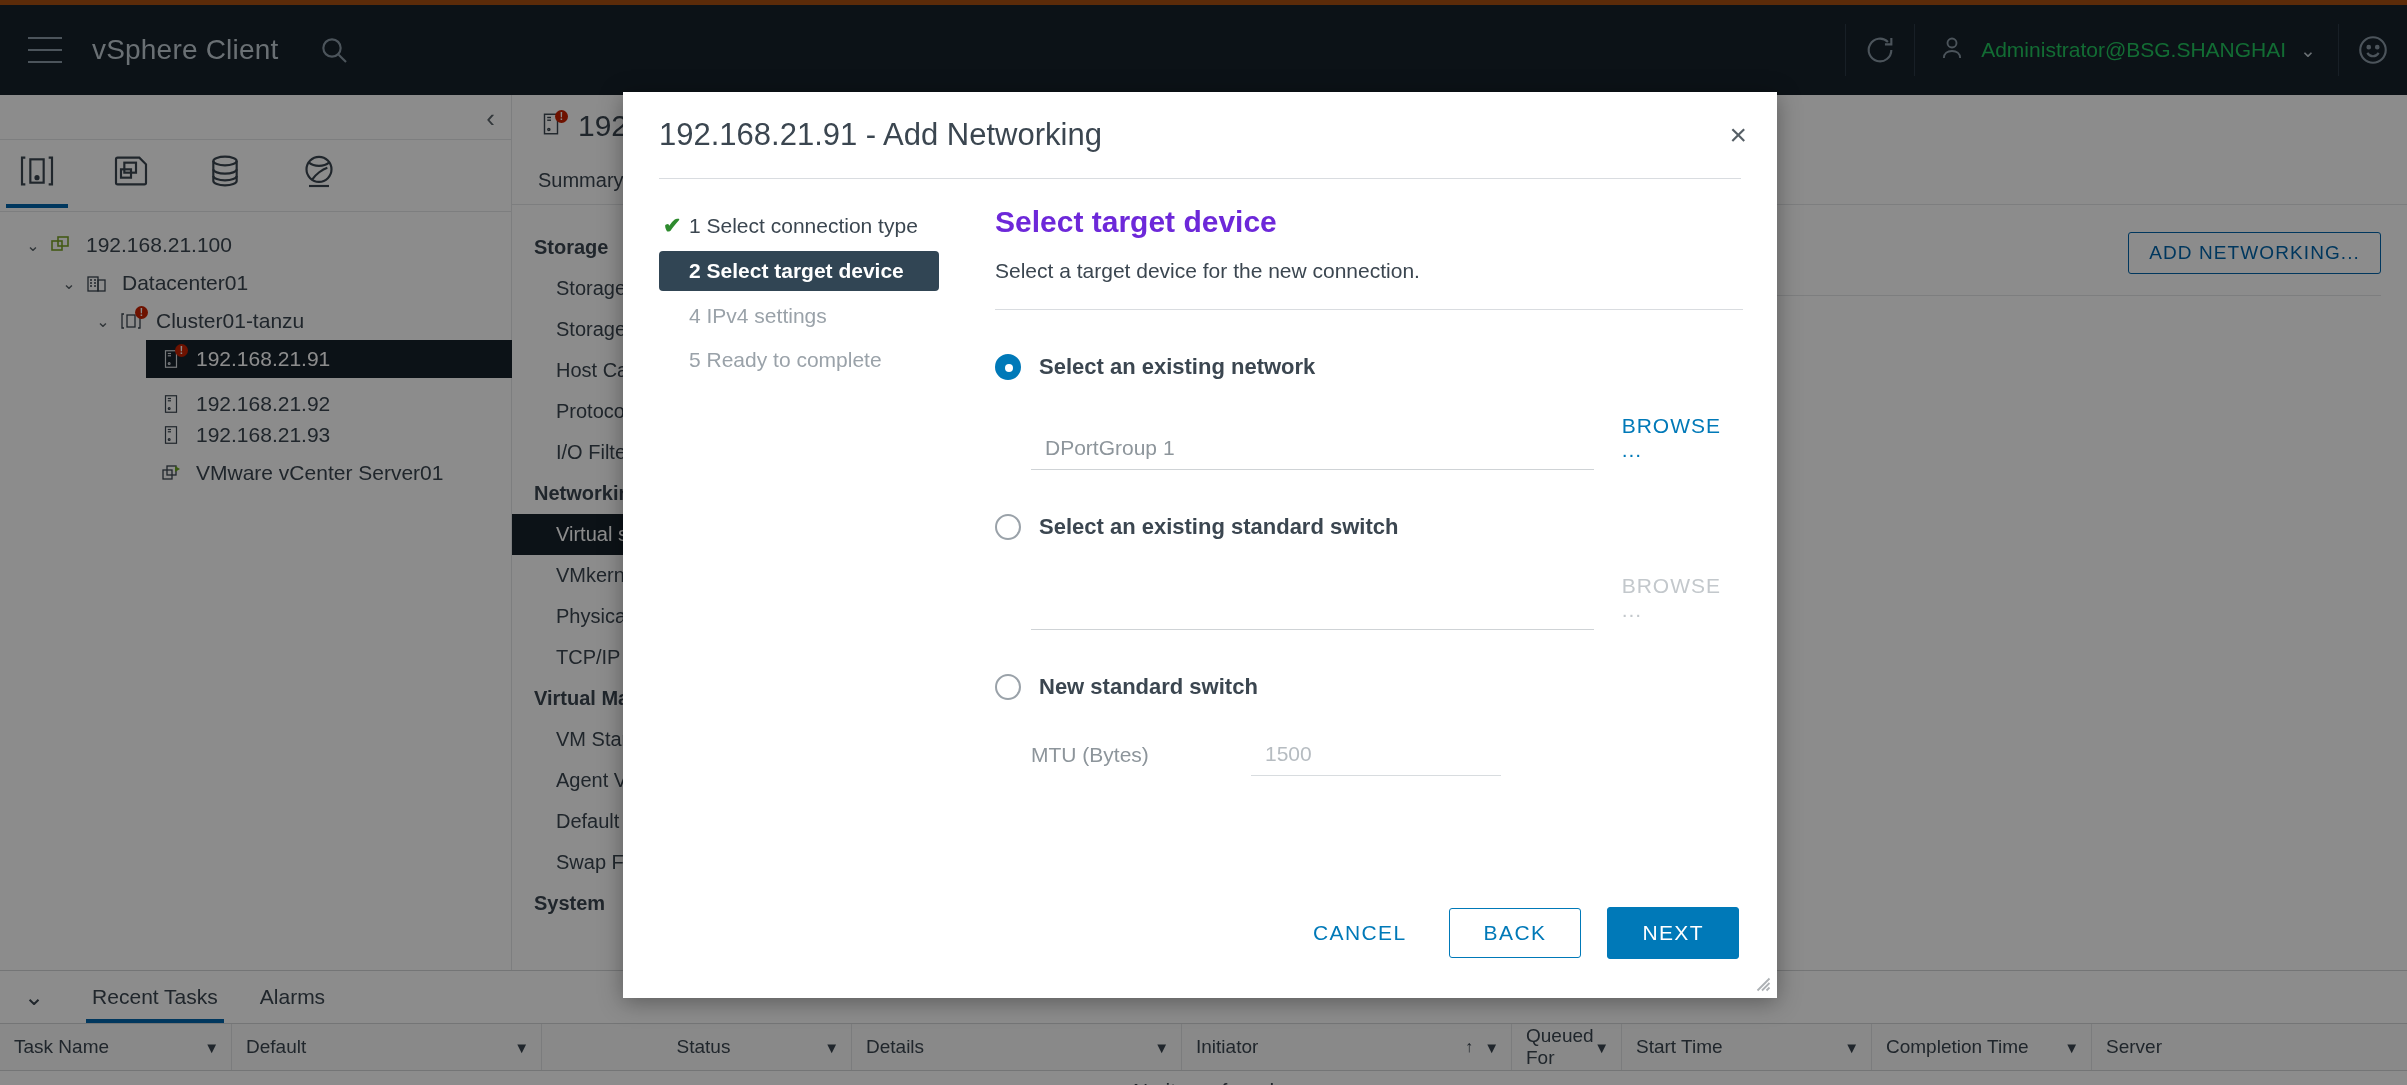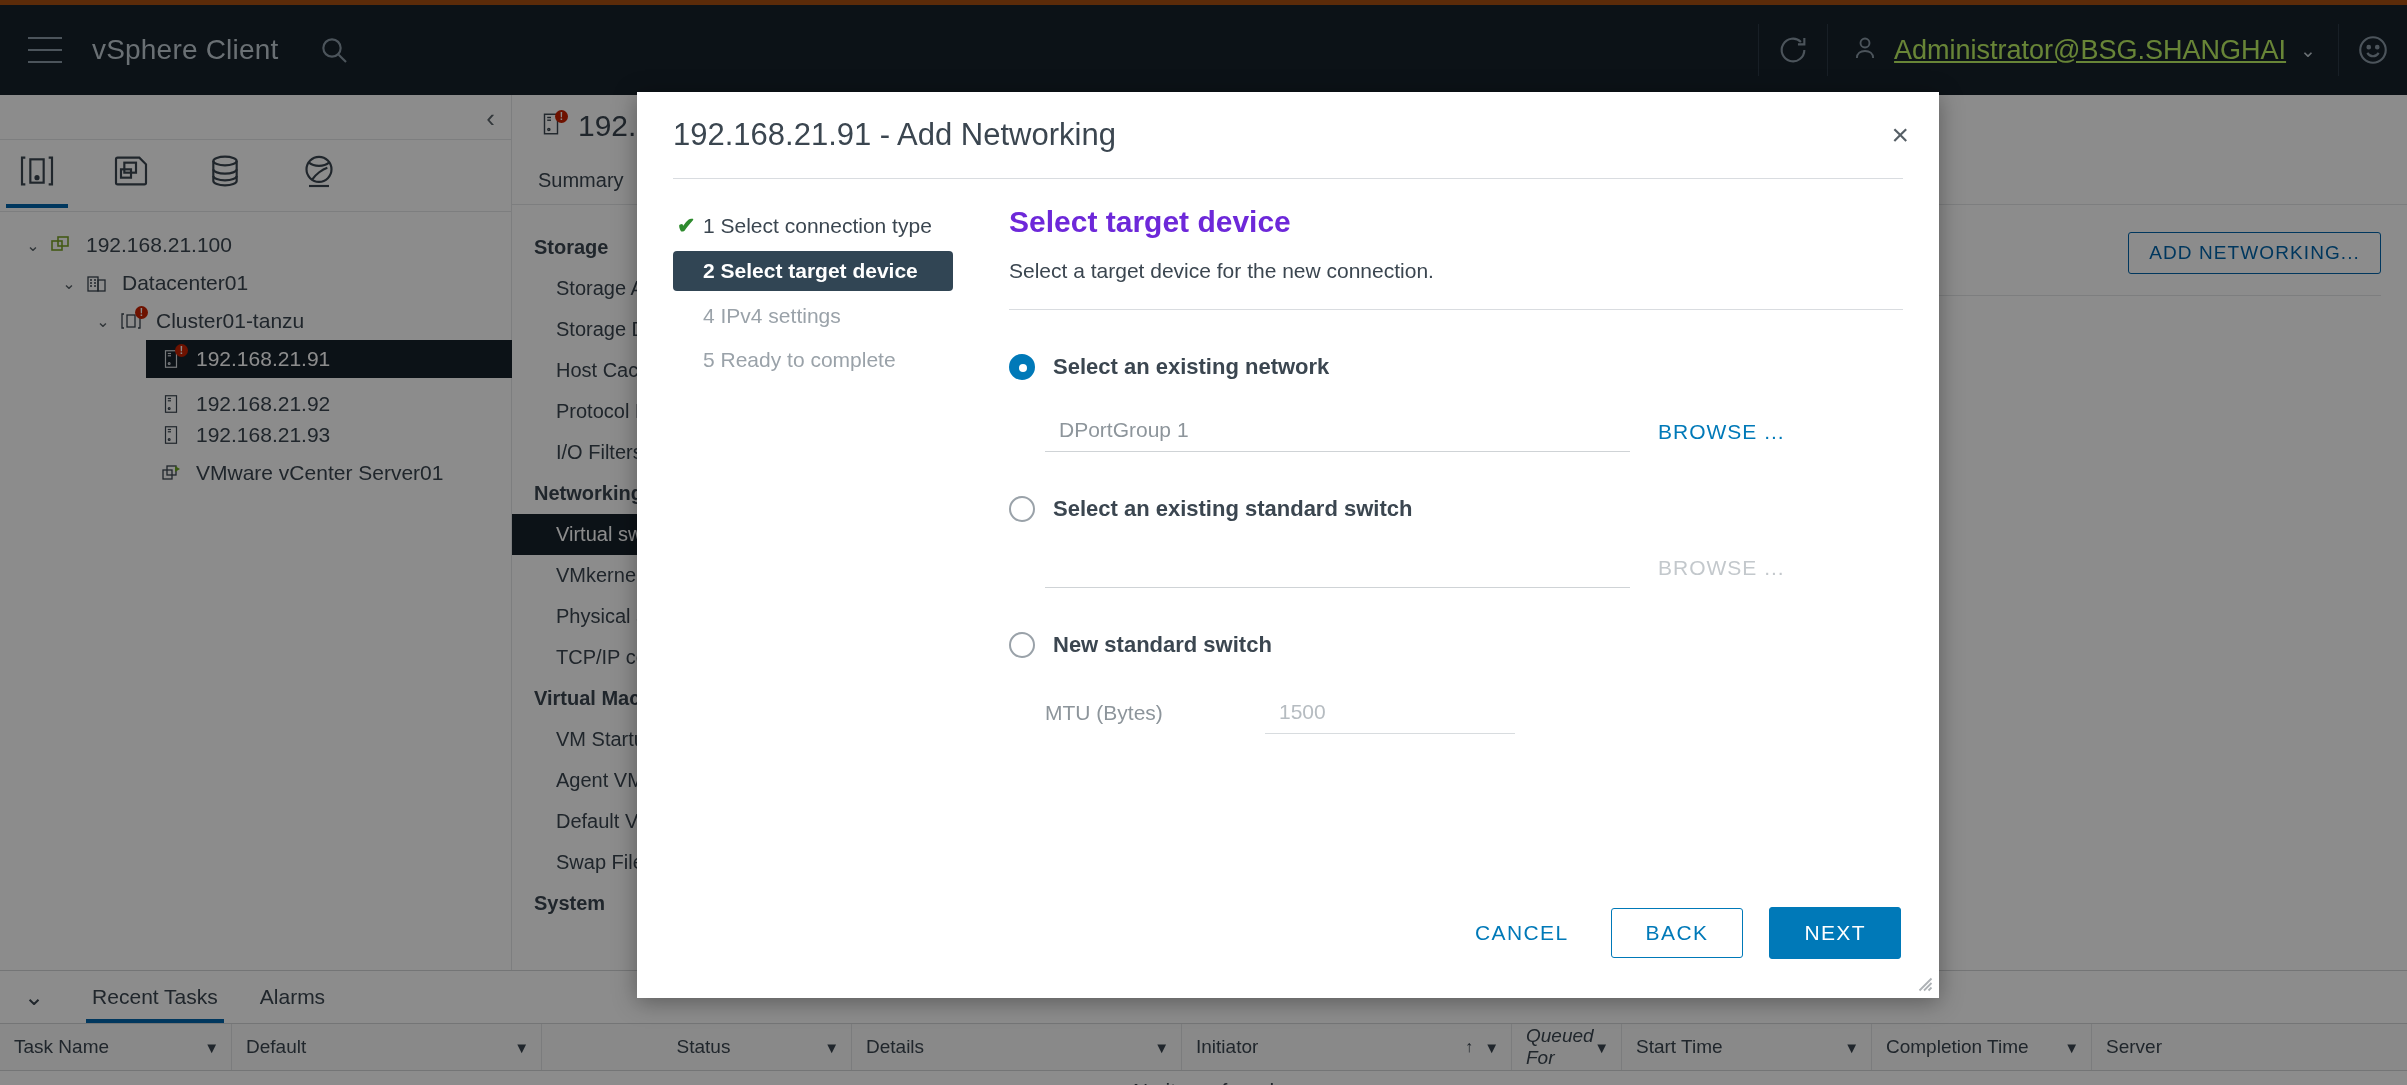--- a/index.html
+++ b/index.html
@@ -18,21 +18,21 @@
     background:#16212b; display:flex; align-items:center;
   }
   .hamburger { width:34px; height:26px; margin-left:28px; display:flex; flex-direction:column; justify-content:space-between; cursor:pointer; }
   .hamburger i { display:block; height:2px; background:#8b9aa6; width:100%; }
   .brand { color:#c2ccd3; font-size:28px; margin-left:30px; letter-spacing:0.2px; }
   .hsearch { margin-left:36px; width:40px; height:40px; display:flex; align-items:center; justify-content:center; cursor:pointer;}
   .hright { margin-left:auto; display:flex; align-items:center; height:100%; }
   .vdiv { width:1px; height:52px; background:#2c3a45; margin:0 6px; }
   .hicon { width:56px; height:56px; display:flex; align-items:center; justify-content:center; cursor:pointer; }
   .userbox { display:flex; align-items:center; gap:14px; padding:0 16px; cursor:pointer; }
-  .username { color:#bef264; font-size:27px;text-decoration:underline; }
+  .username { color:#22c55e; font-size:21px; }
   .caret { color:#c2ccd3; font-size:19px; }
 
   
   .bodyarea {
     position:absolute; left:0; top:95px; width:2407px; height:875px;
     background:#fff;
   }
   
   .leftpanel { position:absolute; left:0; top:0; width:512px; height:875px; background:#fff; border-right:1px solid #e3e5e7; }
   .lp-top { height:45px; position:relative; border-bottom:1px solid #e3e5e7; }
@@ -79,21 +79,21 @@
   .th { display:flex; align-items:center; padding-left:14px; font-size:19px; color:#3b4650; border-right:1px solid #e0e2e4; position:relative;}
   .th .filt { position:absolute; right:12px; top:50%; transform:translateY(-50%); color:#3b4650; font-size:15px; cursor:pointer;}
   .th .sortarrow { position:absolute; right:38px; top:50%; transform:translateY(-50%); font-size:16px; color:#3b4650;}
   .noitems { font-size:21px; color:#3b4650; padding-top:8px; text-align:center; }
 
   
   .overlay { position:absolute; left:0; top:0; width:2407px; height:1085px; background:rgba(0,0,0,0.45); }
 
   
   .modal {
-    position:absolute; left:637px; top:92px; width:1302px; height:906px;
+    position:absolute; left:623px; top:92px; width:1154px; height:906px;
     background:#fff; box-shadow:0 4px 22px rgba(0,0,0,0.35);
   }
   .m-head { height:86px; display:flex; align-items:center; padding:0 30px 0 36px; }
   .m-title { font-size:31px; color:#3b4650; }
   .m-close { margin-left:auto; font-size:30px; color:#565f66; cursor:pointer; line-height:1; font-weight:300;}
   .m-hr { height:1px; background:#d9dce0; margin:0 36px; }
   .m-body { display:flex; padding:26px 36px 0 36px; }
   .steps { width:280px; flex:0 0 280px; padding-top:2px; }
   .step { display:flex; align-items:center; height:38px; font-size:21px; color:#3b4650; margin-bottom:6px; padding-left:4px; cursor:pointer;}
   .step .tick { width:26px; color:#2e8b2e; font-size:22px; font-weight:bold; flex:0 0 26px;}
@@ -385,21 +385,21 @@
         </div>
       <div class="th" style="width:330px;">
         <span>Details</span>
         <span class="filt">▼</span>
         </div>
       <div class="th" style="width:330px;">
         <span>Initiator</span>
         <span class="sortarrow">↑</span>
         <span class="filt">▼</span>
         </div>
-      <div class="th" style="width:110px; padding-right:50px;font-style:italic;">
+      <div class="th" style="width:110px; padding-right:50px;">
         <span>Queued For</span>
         <span class="filt">▼</span>
         </div>
       <div class="th" style="width:250px;">
         <span>Start Time</span>
         <span class="filt">▼</span>
         </div>
       <div class="th" style="width:220px;">
         <span>Completion Time</span>
         <span class="filt">▼</span>

